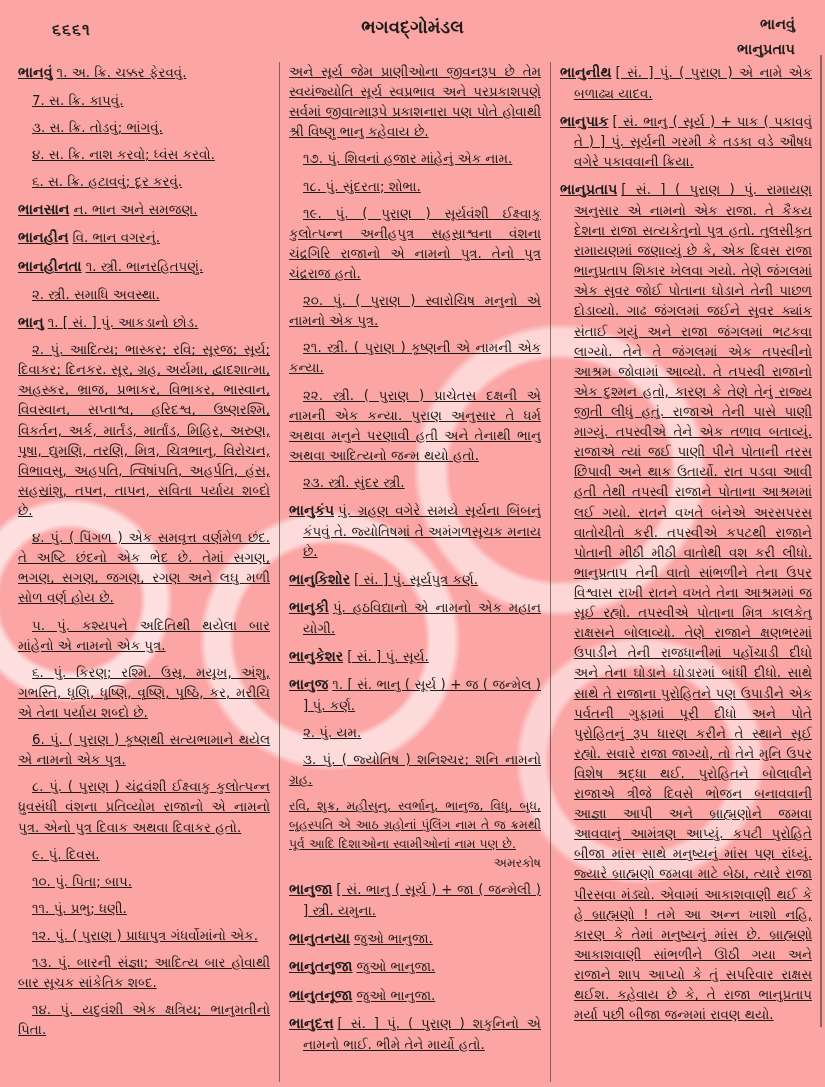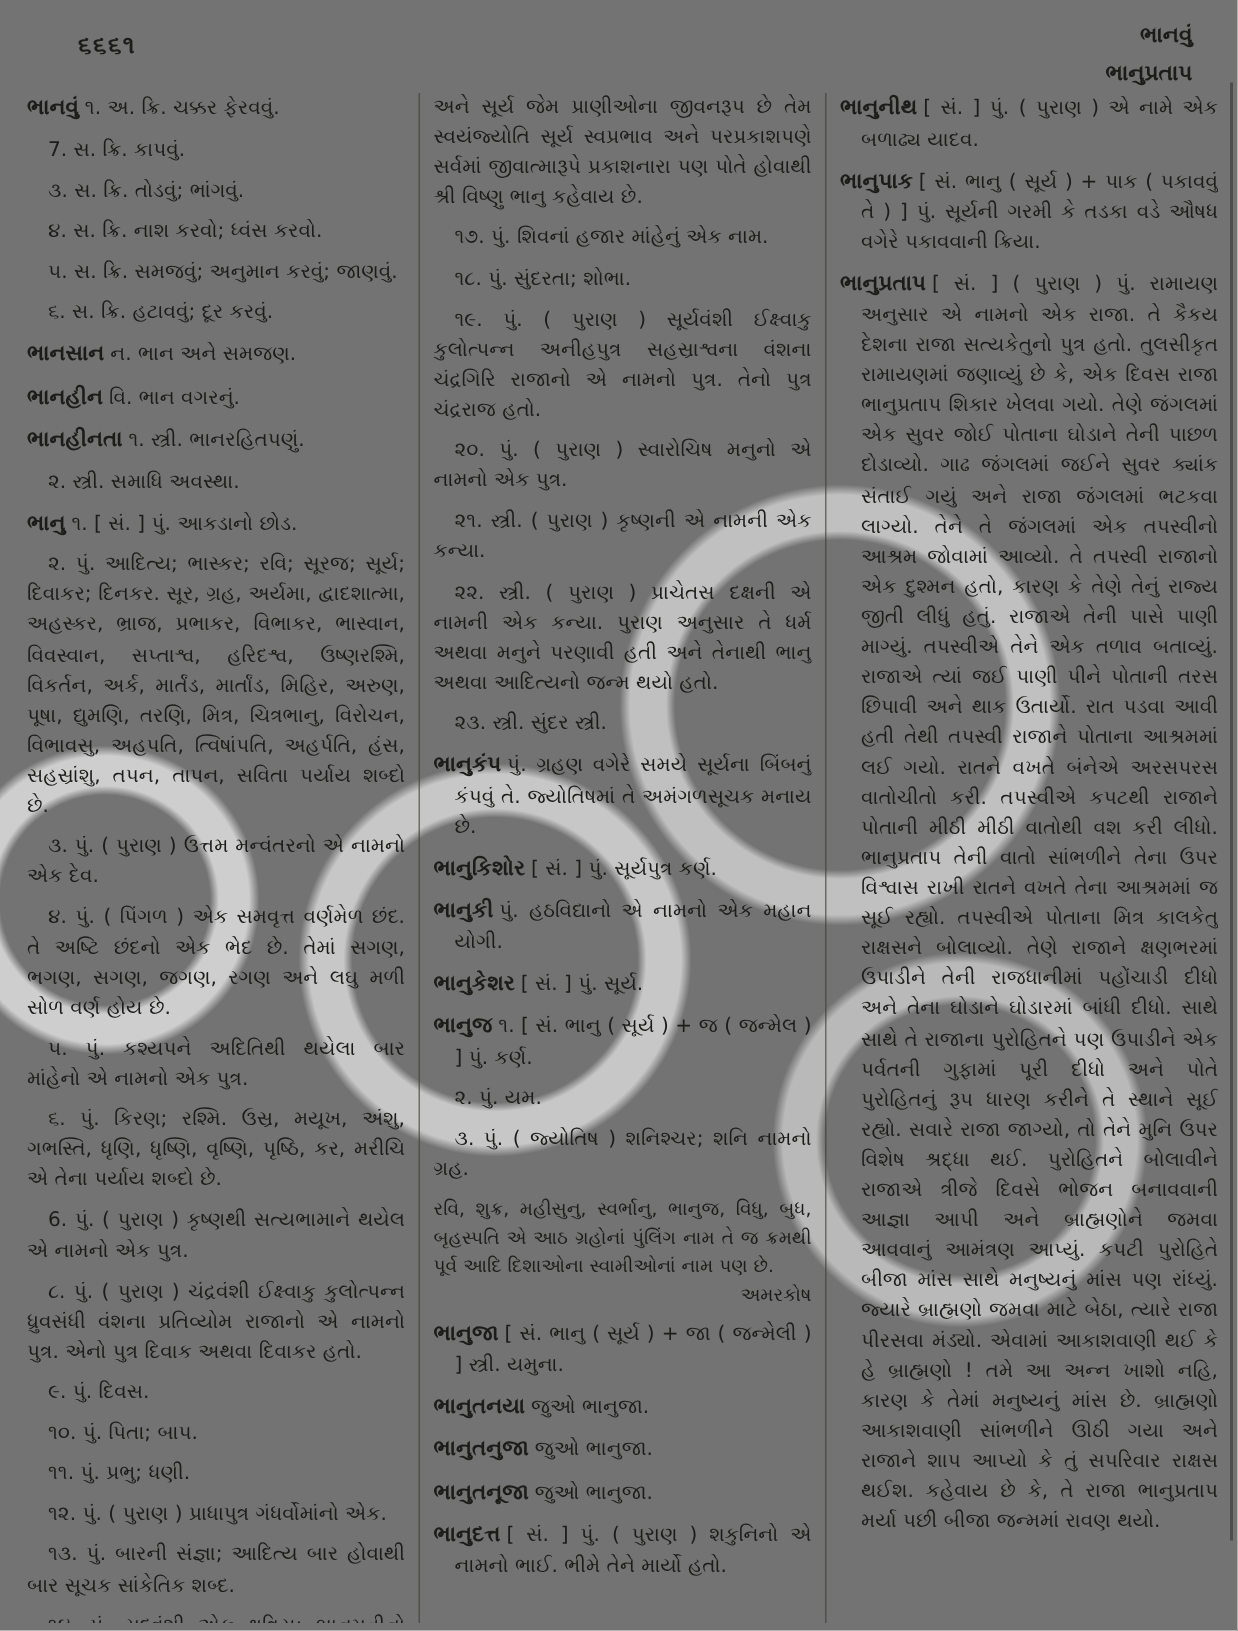--- a/index.html
+++ b/index.html
@@ -1,25 +1,26 @@
 <!DOCTYPE html>
 <html lang="gu"><head>
 <meta charset="utf-8">
 <style>
   html, body { margin: 0; padding: 0; background: #e8e7e4; }
   .page {
     position: relative;
     width: 825px;
     height: 1087px;
     margin: 0 auto;
-    background: #737373;
+    background: #fca5a5;
     color: #1c1c1a;
     font-family: "DejaVu Sans", sans-serif;
     overflow: hidden;
     box-sizing: border-box;
+    text-decoration: underline;
   }
   
   .page::before {
     content: "";
     position: absolute; inset: 0;
     background:
       radial-gradient(circle at 70px 600px,  transparent 70px,  rgba(255,255,255,.65) 76px,  rgba(255,255,255,.65) 96px,  transparent 103px),
       radial-gradient(circle at 330px 640px, transparent 95px,  rgba(255,255,255,.6) 101px, rgba(255,255,255,.6) 124px, transparent 131px),
       radial-gradient(circle at 560px 470px, transparent 110px, rgba(255,255,255,.55) 116px, rgba(255,255,255,.55) 140px, transparent 147px),
       radial-gradient(circle at 640px 760px, transparent 90px,  rgba(255,255,255,.5) 96px,  rgba(255,255,255,.5) 118px, transparent 125px);
@@ -74,54 +75,53 @@
   .head { font-weight: bold; font-size: 1.07em; margin-right: 4px; }
   .cite { float: right; }
 </style>
 </head>
 <body>
 
 <div class="page">
 
   <div class="header">
     <div class="page-num">૬૬૬૧</div>
+    <div class="book-title">ભગવદ્ગોમંડલ</div>
     <div class="guides">
       <div>ભાનવું</div>
       <div>ભાનુપ્રતાપ</div>
     </div>
   </div>
 
   <div class="columns">
     <div class="column">
 
         <p class="para entry"><span class="head">ભાનવું</span><span>૧. અ. ક્રિ. ચક્કર ફેરવવું.</span></p>
 
         <p class="para sense"><span>7. સ. ક્રિ. કાપવું.</span></p>
 
         <p class="para sense"><span>૩. સ. ક્રિ. તોડવું; ભાંગવું.</span></p>
 
         <p class="para sense"><span>૪. સ. ક્રિ. નાશ કરવો; ધ્વંસ કરવો.</span></p>
 
-        <p class="para sense"><span>૫. સ. ક્રિ. સમજવું; અનુમાન કરવું; જાણવું.</span></p>
 
         <p class="para sense"><span>૬. સ. ક્રિ. હટાવવું; દૂર કરવું.</span></p>
 
         <p class="para entry"><span class="head">ભાનસાન</span><span>ન. ભાન અને સમજણ.</span></p>
 
         <p class="para entry"><span class="head">ભાનહીન</span><span>વિ. ભાન વગરનું.</span></p>
 
         <p class="para entry"><span class="head">ભાનહીનતા</span><span>૧. સ્ત્રી. ભાનરહિતપણું.</span></p>
 
         <p class="para sense"><span>૨. સ્ત્રી. સમાધિ અવસ્થા.</span></p>
 
         <p class="para entry"><span class="head">ભાનુ</span><span>૧. [ સં. ] પું. આકડાનો છોડ.</span></p>
 
         <p class="para sense"><span>૨. પું. આદિત્ય; ભાસ્કર; રવિ; સૂરજ; સૂર્ય; દિવાકર; દિનકર. સૂર, ગ્રહ, અર્યમા, દ્વાદશાત્મા, અહસ્કર, ભ્રાજ, પ્રભાકર, વિભાકર, ભાસ્વાન, વિવસ્વાન, સપ્તાશ્વ, હરિદશ્વ, ઉષ્ણરશ્મિ, વિકર્તન, અર્ક, માર્તંડ, માર્તાંડ, મિહિર, અરુણ, પૂષા, દ્યુમણિ, તરણિ, મિત્ર, ચિત્રભાનુ, વિરોચન, વિભાવસુ, અહપતિ, ત્વિષાંપતિ, અહર્પતિ, હંસ, સહસ્રાંશુ, તપન, તાપન, સવિતા પર્યાય શબ્દો છે.</span></p>
 
-        <p class="para sense"><span>૩. પું. ( પુરાણ ) ઉત્તમ મન્વંતરનો એ નામનો એક દેવ.</span></p>
 
         <p class="para sense"><span>૪. પું. ( પિંગળ ) એક સમવૃત્ત વર્ણમેળ છંદ. તે અષ્ટિ છંદનો એક ભેદ છે. તેમાં સગણ, ભગણ, સગણ, જગણ, રગણ અને લઘુ મળી સોળ વર્ણ હોય છે.</span></p>
 
         <p class="para sense"><span>૫. પું. કશ્યપને અદિતિથી થયેલા બાર માંહેનો એ નામનો એક પુત્ર.</span></p>
 
         <p class="para sense"><span>૬. પું. કિરણ; રશ્મિ. ઉસ્ર, મયૂખ, અંશુ, ગભસ્તિ, ધૃણિ, ધૃષ્ણિ, વૃષ્ણિ, પૃષ્ઠિ, કર, મરીચિ એ તેના પર્યાય શબ્દો છે.</span></p>
 
         <p class="para sense"><span>6. પું. ( પુરાણ ) કૃષ્ણથી સત્યભામાને થયેલ એ નામનો એક પુત્ર.</span></p>
 
         <p class="para sense"><span>૮. પું. ( પુરાણ ) ચંદ્રવંશી ઈક્ષ્વાકુ કુલોત્પન્ન ધ્રુવસંધી વંશના પ્રતિવ્યોમ રાજાનો એ નામનો પુત્ર. એનો પુત્ર દિવાક અથવા દિવાકર હતો.</span></p>

